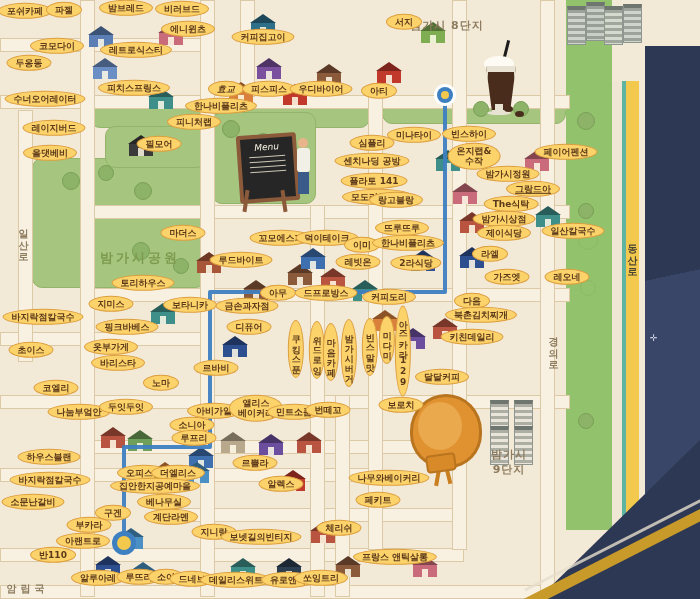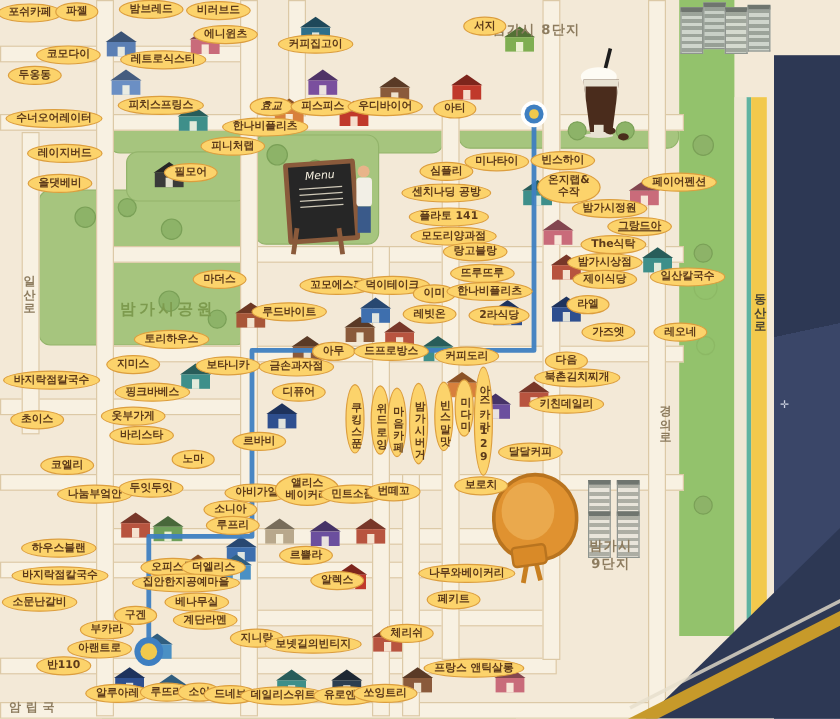--- a/index.html
+++ b/index.html
@@ -429,21 +429,21 @@
       <span class="lbl" style="left: 194px; top: 122px;">피니처랩</span>
       <span class="lbl" style="left: 414px; top: 135px;">미나타이</span>
       <span class="lbl" style="left: 469px; top: 134px;">빈스하이</span>
       <span class="lbl" style="left: 372px; top: 143px;">심플리</span>
       <span class="lbl" style="left: 372px; top: 161px;">센치나딩 공방</span>
       <span class="lbl" style="left: 474px; top: 156px;">온지랩&amp;
 수작</span>
       <span class="lbl" style="left: 566px; top: 152px;">페이어펜션</span>
       <span class="lbl" style="left: 374px; top: 181px;">플라토 141</span>
       <span class="lbl" style="left: 378px; top: 197px;">모도리양과점</span>
-      <span class="lbl" style="left: 396px; top: 210px;">랑고블랑</span>
+      <span class="lbl" style="left: 396px; top: 200px; font-family: Liberation Serif, serif;">랑고블랑</span>
       <span class="lbl" style="left: 402px; top: 228px;">뜨루뜨루</span>
       <span class="lbl" style="left: 508px; top: 174px;">밤가시정원</span>
       <span class="lbl" style="left: 533px; top: 189px; text-decoration: underline;">그랑드아</span>
       <span class="lbl" style="left: 511px; top: 204px;">The식탁</span>
       <span class="lbl" style="left: 504px; top: 219px;">밤가시상점</span>
       <span class="lbl" style="left: 504px; top: 233px;">제이식당</span>
       <span class="lbl" style="left: 573px; top: 231px;">일산칼국수</span>
       <span class="lbl" style="left: 183px; top: 233px;">마더스</span>
       <span class="lbl" style="left: 281px; top: 238px;">꼬모에스파</span>
       <span class="lbl" style="left: 327px; top: 238px;">덕이테이크</span>

